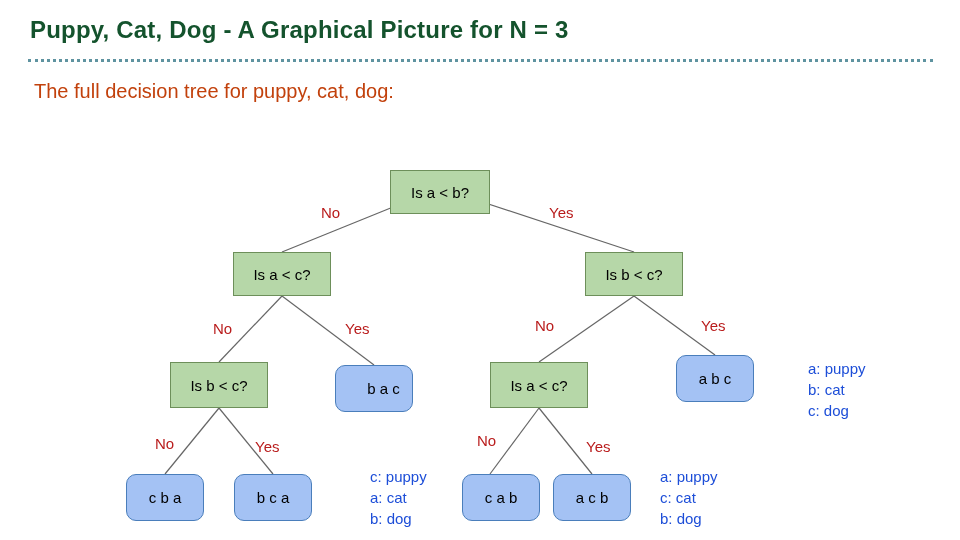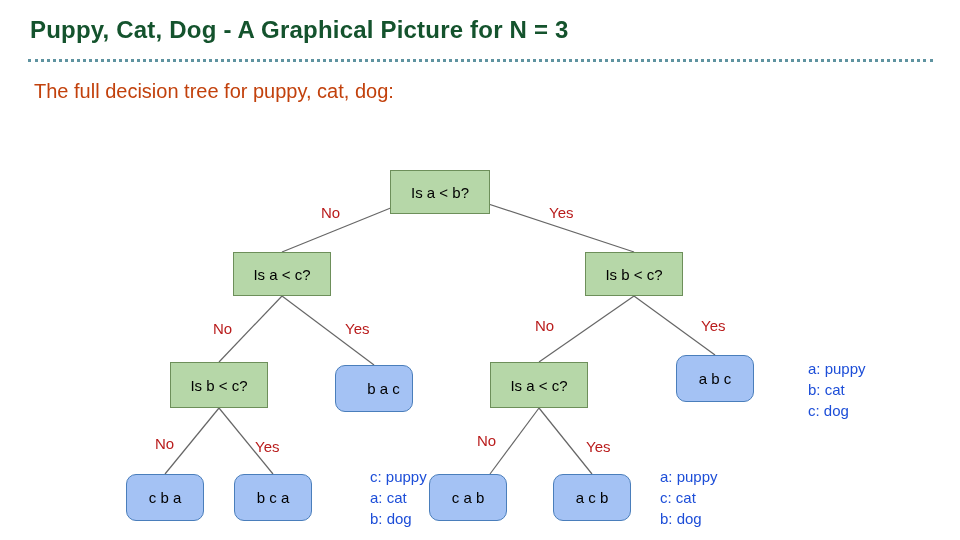--- a/index.html
+++ b/index.html
@@ -64,21 +64,21 @@
   <div class="node blue" style="left:335px; top:365px; width:78px; height:47px;padding-left:19px;">b a c</div>
 
   <div class="node green" style="left:490px; top:362px; width:98px; height:46px;">Is a &lt; c?</div>
 
   <div class="node blue" style="left:676px; top:355px; width:78px; height:47px;">a b c</div>
 
   <div class="node blue" style="left:126px; top:474px; width:78px; height:47px;">c b a</div>
 
   <div class="node blue" style="left:234px; top:474px; width:78px; height:47px;">b c a</div>
 
-  <div class="node blue" style="left:429px; top:474px; width:78px; height:47px;">c a b</div>
+  <div class="node blue" style="left:462px; top:474px; width:78px; height:47px;">c a b</div>
 
   <div class="node blue" style="left:553px; top:474px; width:78px; height:47px;">a c b</div>
 
   <span class="edge-label" style="left:321px; top:204px;">No</span>
   <span class="edge-label" style="left:549px; top:204px;">Yes</span>
 
   <span class="edge-label" style="left:213px; top:320px;">No</span>
   <span class="edge-label" style="left:345px; top:320px;">Yes</span>
 
   <span class="edge-label" style="left:535px; top:317px;">No</span>

